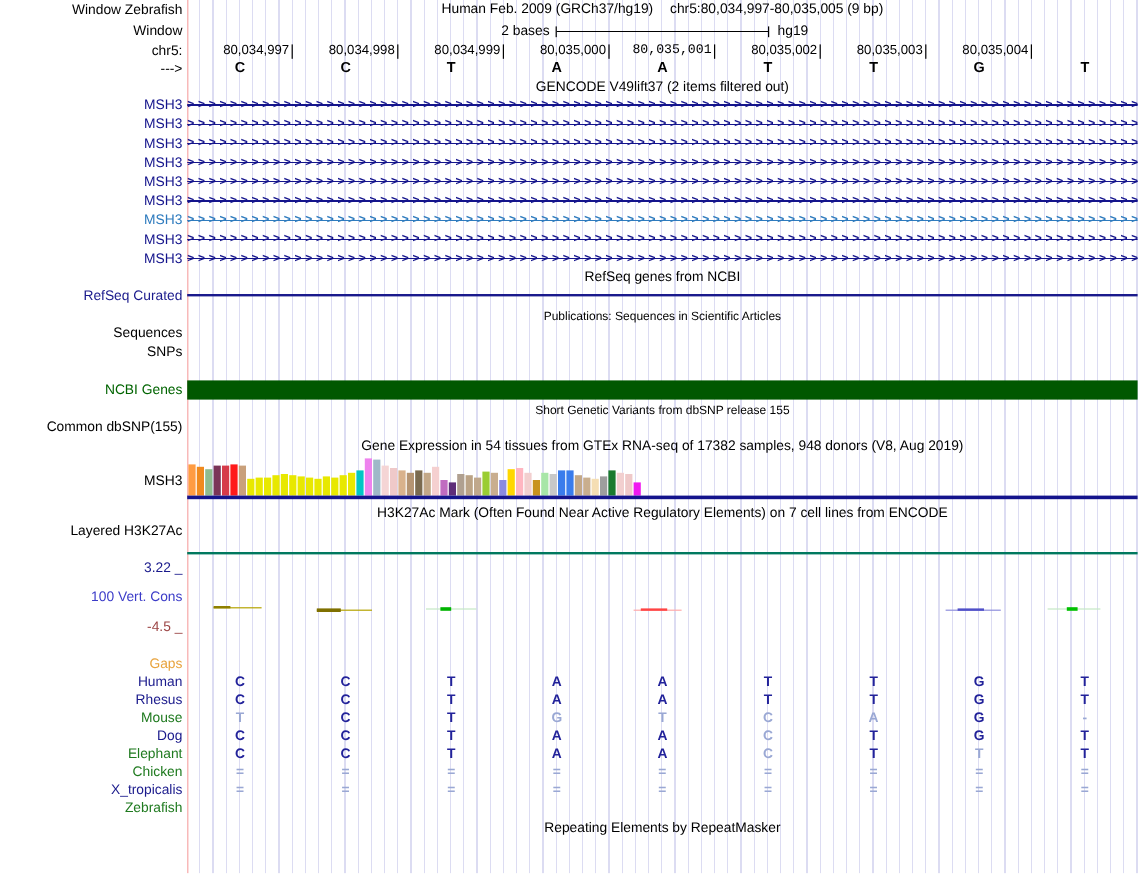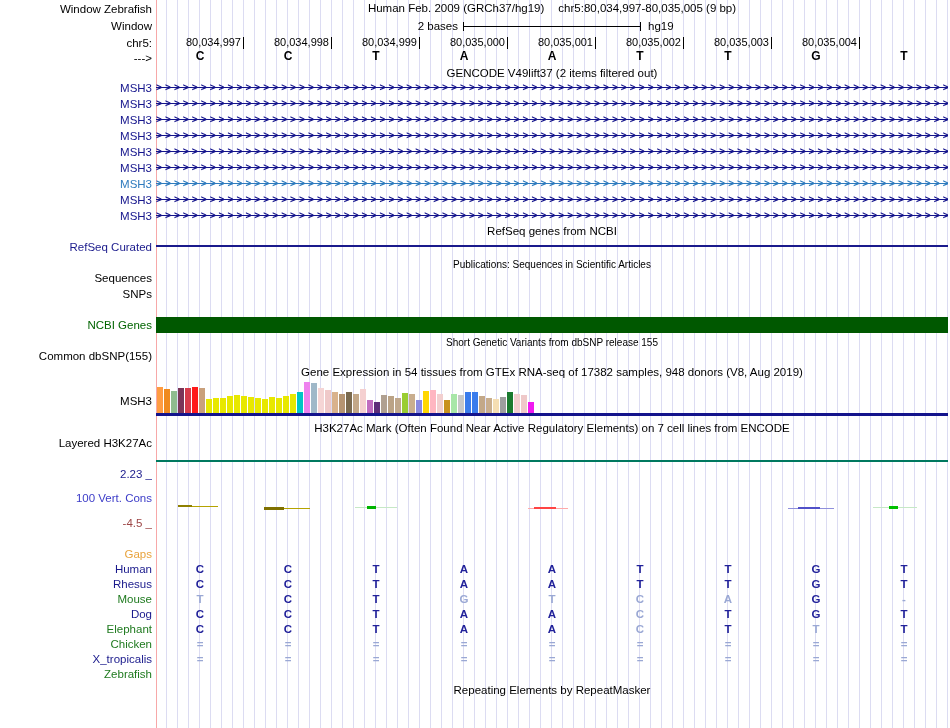--- a/index.html
+++ b/index.html
@@ -36,21 +36,21 @@
   <div class="lbl" style="top:19px">Window</div>
   <div class="lbl" style="top:36px">chr5:</div>
   <div class="lbl" style="top:51px">---&gt;</div>
   <div class="lbl" style="top:240px;color:#1A1A8C">RefSeq Curated</div>
   <div class="lbl" style="top:271px">Sequences</div>
   <div class="lbl" style="top:287px">SNPs</div>
   <div class="lbl" style="top:318px;color:#006400">NCBI Genes</div>
   <div class="lbl" style="top:349px">Common dbSNP(155)</div>
   <div class="lbl" style="top:394px">MSH3</div>
   <div class="lbl" style="top:436px">Layered H3K27Ac</div>
-  <div class="lbl" style="top:467px;color:#1A1A8C">2.23 _</div>
+  <div class="lbl" style="top:467px;color:#1A1A8C">3.22 _</div>
   <div class="lbl" style="top:491px;color:#3C3CC8">100 Vert. Cons</div>
   <div class="lbl" style="top:516px;color:#9C4545">-4.5 _</div>
   <div class="lbl" style="top:736px">RepeatMasker</div>
 
   <div class="ctitle" style="top:2px">
     <span>Human Feb. 2009 (GRCh37/hg19)</span><span style="display:inline-block;width:14px"></span><span>chr5:80,034,997-80,035,005 (9 bp)</span>
   </div>
 
   <div style="position:absolute;right:492px;top:19px;font-size:11.5px;line-height:14px">2 bases</div>
   <div class="bracket"></div>
@@ -127,21 +127,21 @@
 
   <div id="ruler">
       <div class="rulnum" style="left: 165px;">80,034,997</div>
       <div class="rultick" style="left: 243px;"></div>
       <div class="rulnum" style="left: 253px;">80,034,998</div>
       <div class="rultick" style="left: 331px;"></div>
       <div class="rulnum" style="left: 341px;">80,034,999</div>
       <div class="rultick" style="left: 419px;"></div>
       <div class="rulnum" style="left: 429px;">80,035,000</div>
       <div class="rultick" style="left: 507px;"></div>
-      <div class="rulnum" style="left: 517px;">80,035,001</div>
+      <div class="rulnum" style="left: 517px; font-family: Liberation Mono, monospace;">80,035,001</div>
       <div class="rultick" style="left: 595px;"></div>
       <div class="rulnum" style="left: 605px;">80,035,002</div>
       <div class="rultick" style="left: 683px;"></div>
       <div class="rulnum" style="left: 693px;">80,035,003</div>
       <div class="rultick" style="left: 771px;"></div>
       <div class="rulnum" style="left: 781px;">80,035,004</div>
       <div class="rultick" style="left: 859px;"></div>
     </div>
   <div id="baserow">
       <div class="baseletter" style="left: 190px; top: 50px;">C</div>

